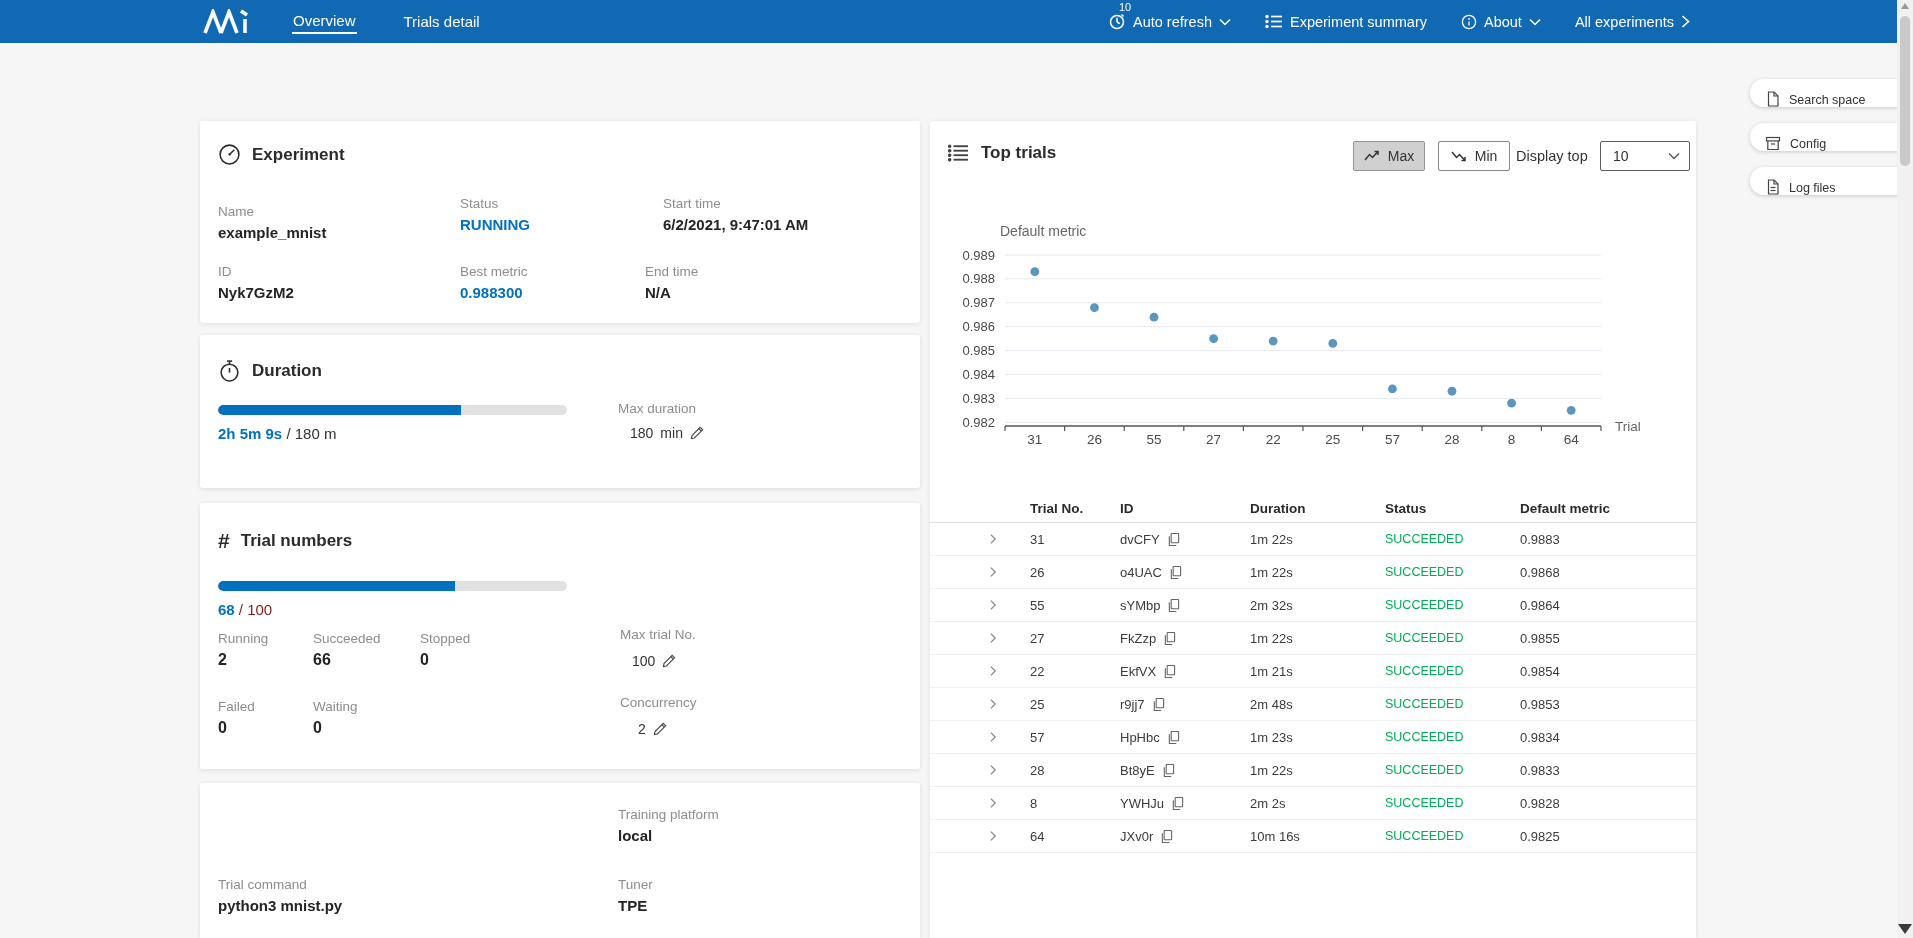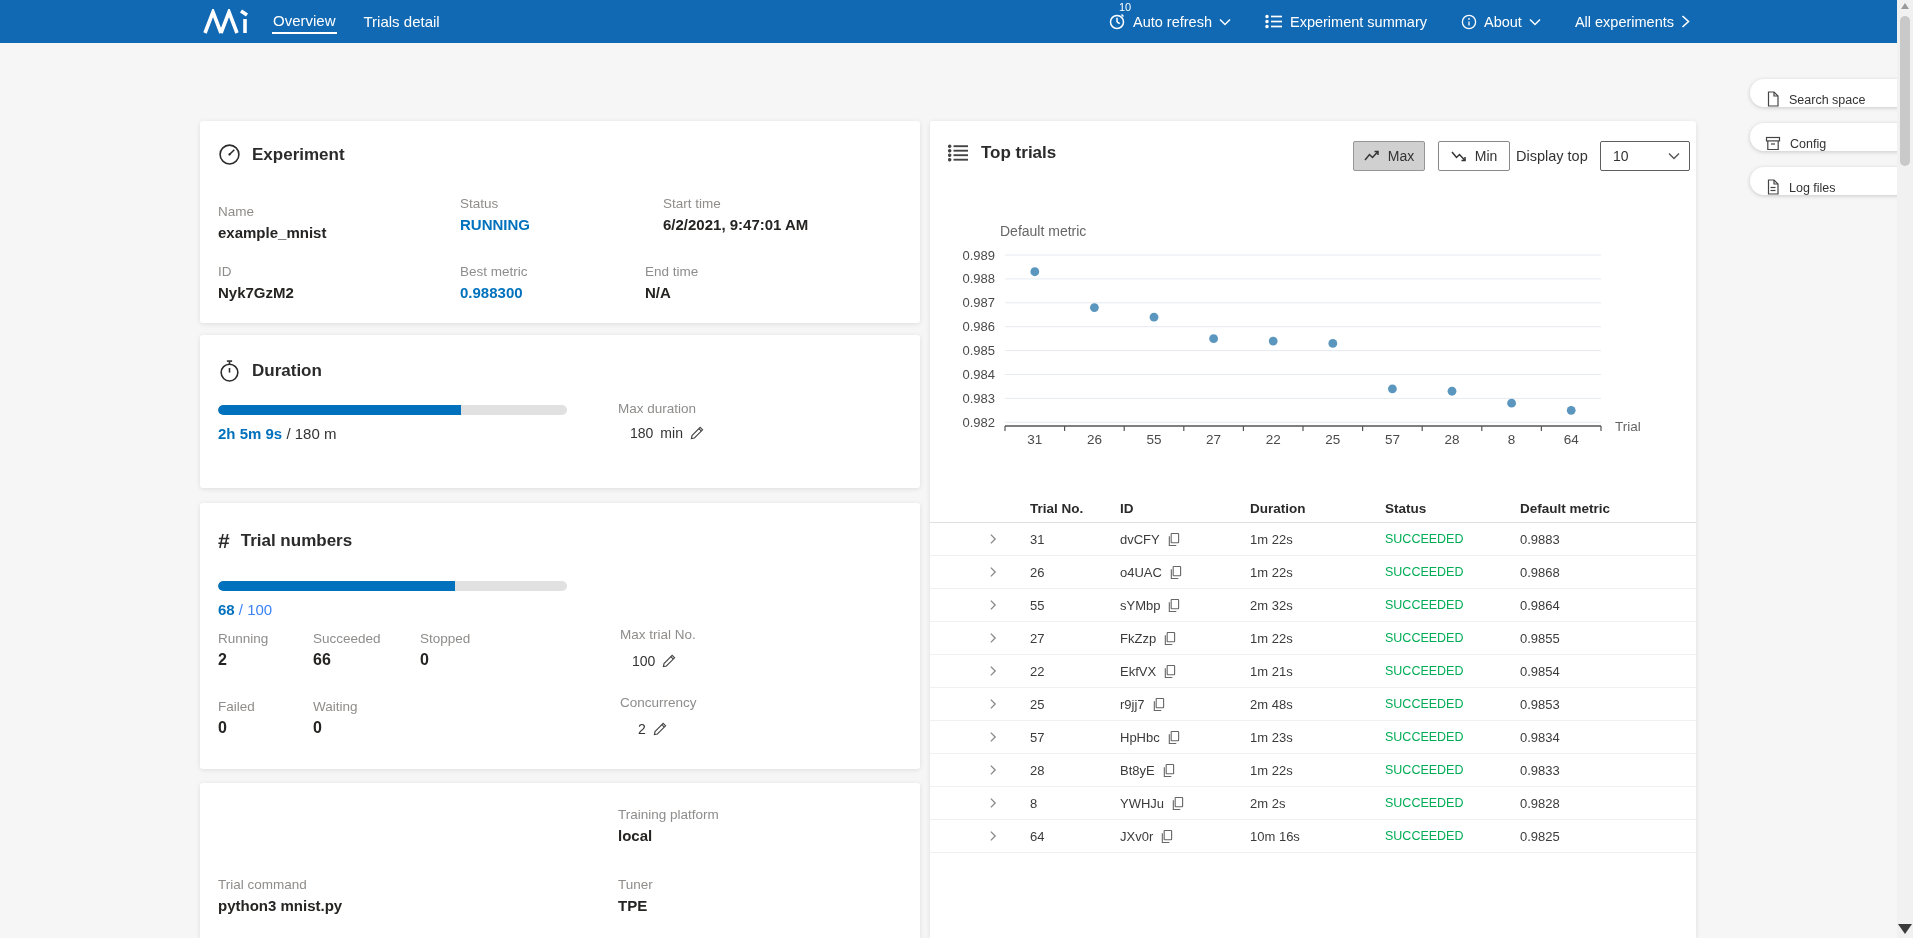--- a/index.html
+++ b/index.html
@@ -5,21 +5,21 @@
   * { box-sizing: border-box; margin: 0; padding: 0; }
   html,body { width:1913px; height:938px; }
   body {
     font-family: "Liberation Sans", sans-serif;
     background:#fff; position:relative; overflow:hidden; color:#2b2b2b;
   }
   
   .topbar { position:absolute; top:0; left:0; width:1913px; height:43px; background:#1169b3; z-index:5; }
   .topbar .logo { position:absolute; left:203px; top:9px; }
   .nav-tabs { position:absolute; left:272px; top:0; height:43px; display:flex; gap:26px; align-items:center; }
-  .nav-tab { color:#fff; font-size:15px; cursor:pointer; padding:3px 1px; }
+  .nav-tab { color:#fff; font-size:15px; cursor:pointer; padding:3px 1px;margin-left:20px; }
   .nav-tab.active { border-bottom:2px solid #fff; }
   .nav-right { position:absolute; right:223px; top:0; height:43px; display:flex; gap:34px; align-items:center; color:#fff; font-size:14.5px; }
   .nav-item { display:flex; align-items:center; gap:7px; cursor:pointer; white-space:nowrap; }
   .refresh-wrap { position:relative; }
   .refresh-badge { position:absolute; top:-10px; left:11px; font-size:11px; color:#fff; }
   
   .content { position:absolute; top:43px; left:0; width:1913px; height:895px; background:#f6f6f6; }
   .card { position:absolute; background:#fff; border-radius:3px; box-shadow:0 1px 5px rgba(0,0,0,.1); }
   .card-title { position:absolute; left:18px; display:flex; align-items:center; gap:11px; font-size:17px; font-weight:700; color:#2b2b2b; }
   .flabel { font-size:13.5px; color:#8f8d8b; }
@@ -199,21 +199,21 @@
 
   <div class="card" id="card-trials">
     <div class="card-title" style="top:26px;">
       <span style="font-size:21px;font-weight:600;">#</span>
       <span>Trial numbers</span>
     </div>
     <div class="ptrack" style="left:18px;top:78px;">
       <div class="pfill" style="width: 68%;"></div>
     </div>
     <div class="cell" style="left:18px;top:98px;font-size:15px;">
-      <span class="accent" style="font-weight:700;">68</span><span style="color:#3b82f6;"> / 100</span>
+      <span class="accent" style="font-weight:700;">68</span><span style="color:#7f1d1d;"> / 100</span>
     </div>
     <div class="cell" style="left:18px;top:128px;">
       <div class="flabel">Running</div>
       <div class="fvalue" style="font-size:16px;">2</div>
     </div>
     <div class="cell" style="left:113px;top:128px;">
       <div class="flabel">Succeeded</div>
       <div class="fvalue" style="font-size:16px;">66</div>
     </div>
     <div class="cell" style="left:220px;top:128px;">

